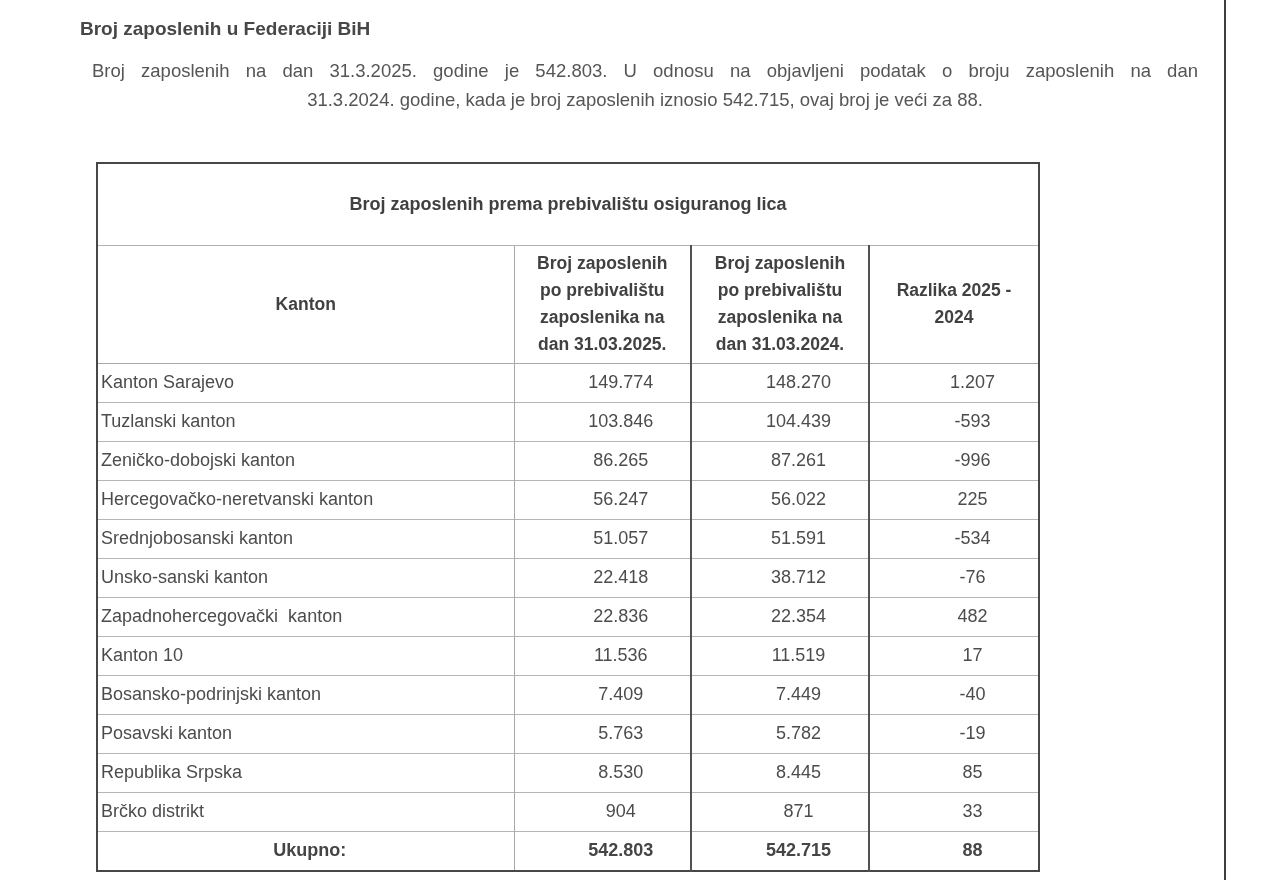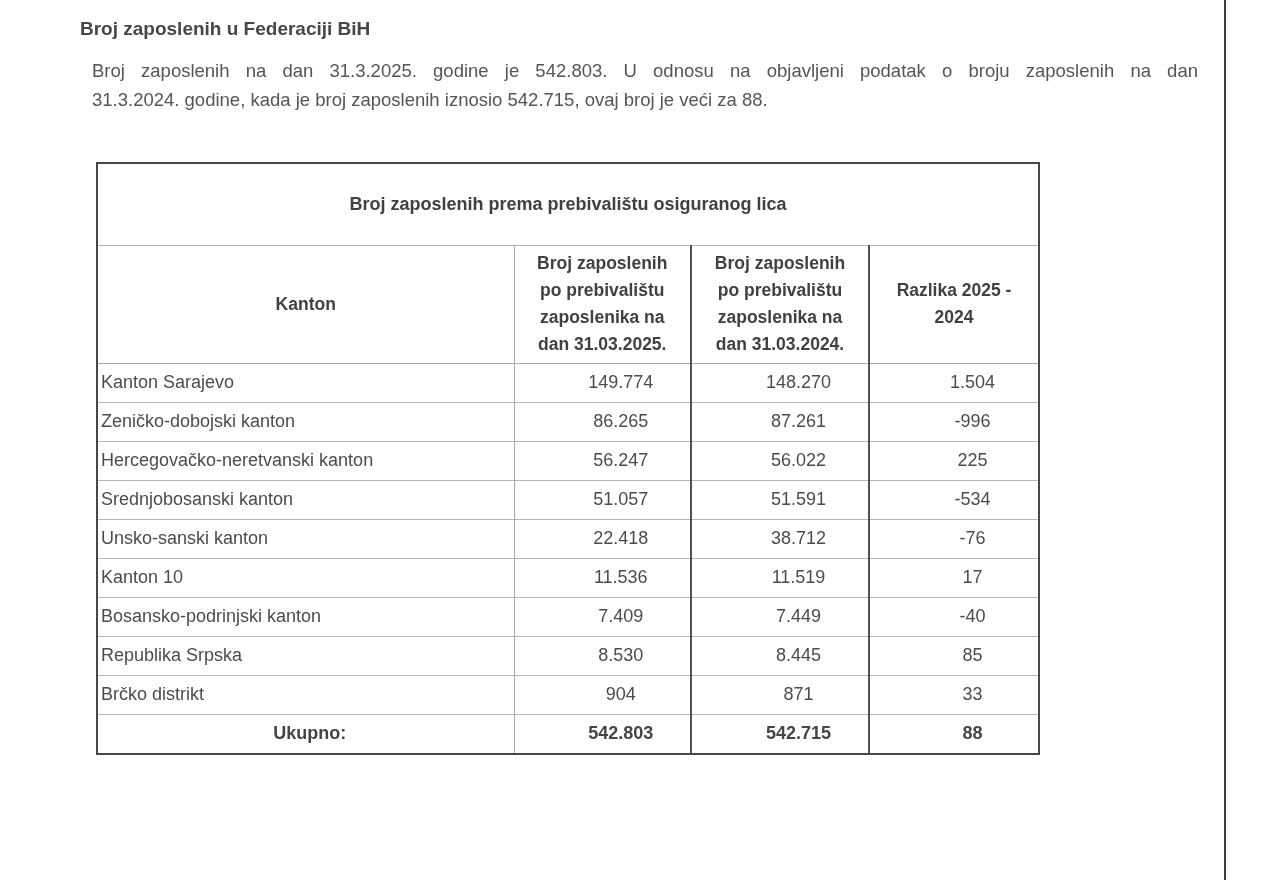--- a/index.html
+++ b/index.html
@@ -29,21 +29,21 @@
     width: 1106px;
     font-size: 18.5px;
     color: #555555;
   }
   .intro-line1 {
     text-align: justify;
     text-align-last: justify;
     line-height: 29px;
   }
   .intro-line2 {
-    text-align: left;
+    text-align: center;
     line-height: 29px;
   }
   .emp-table-wrap {
     position: absolute;
     left: 96px; top: 162px;
   }
   table.emp-table {
     border-collapse: collapse;
     table-layout: fixed;
     width: 942px;
@@ -133,21 +133,27 @@
 po prebivalištu
 zaposlenika na
 dan  31.03.2024.</th>
         <th class="c3">Razlika 2025 -
 2024</th>
       </tr>
     <tr class="data-row">
           <td class="c0">Kanton Sarajevo</td>
           <td class="c1">149.774</td>
           <td class="c2">148.270</td>
-          <td class="c3">1.504</td>
+          <td class="c3">1.207</td>
+        </tr>
+        <tr class="data-row">
+          <td class="c0">Tuzlanski kanton</td>
+          <td class="c1">103.846</td>
+          <td class="c2">104.439</td>
+          <td class="c3">-593</td>
         </tr>
         <tr class="data-row">
           <td class="c0">Zeničko-dobojski kanton</td>
           <td class="c1">86.265</td>
           <td class="c2">87.261</td>
           <td class="c3">-996</td>
         </tr>
         <tr class="data-row">
           <td class="c0">Hercegovačko-neretvanski kanton</td>
           <td class="c1">56.247</td>
@@ -160,30 +166,42 @@
           <td class="c2">51.591</td>
           <td class="c3">-534</td>
         </tr>
         <tr class="data-row">
           <td class="c0">Unsko-sanski kanton</td>
           <td class="c1">22.418</td>
           <td class="c2">38.712</td>
           <td class="c3">-76</td>
         </tr>
         <tr class="data-row">
+          <td class="c0">Zapadnohercegovački  kanton</td>
+          <td class="c1">22.836</td>
+          <td class="c2">22.354</td>
+          <td class="c3">482</td>
+        </tr>
+        <tr class="data-row">
           <td class="c0">Kanton 10</td>
           <td class="c1">11.536</td>
           <td class="c2">11.519</td>
           <td class="c3">17</td>
         </tr>
         <tr class="data-row">
           <td class="c0">Bosansko-podrinjski kanton</td>
           <td class="c1">7.409</td>
           <td class="c2">7.449</td>
           <td class="c3">-40</td>
+        </tr>
+        <tr class="data-row">
+          <td class="c0">Posavski kanton</td>
+          <td class="c1">5.763</td>
+          <td class="c2">5.782</td>
+          <td class="c3">-19</td>
         </tr>
         <tr class="data-row">
           <td class="c0">Republika Srpska</td>
           <td class="c1">8.530</td>
           <td class="c2">8.445</td>
           <td class="c3">85</td>
         </tr>
         <tr class="data-row">
           <td class="c0">Brčko distrikt</td>
           <td class="c1">904</td>

